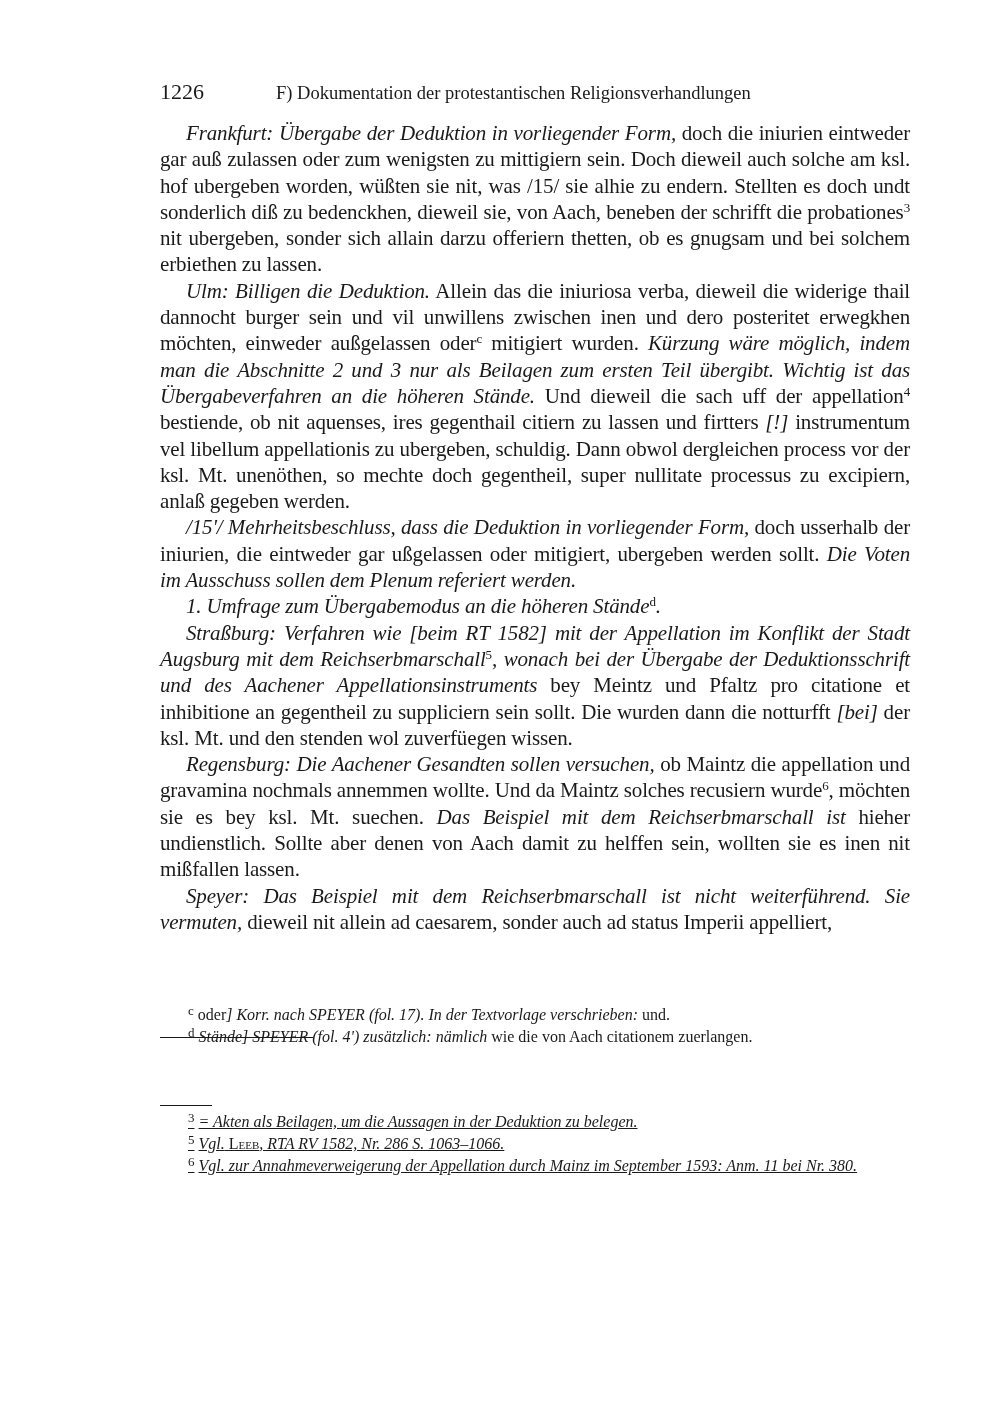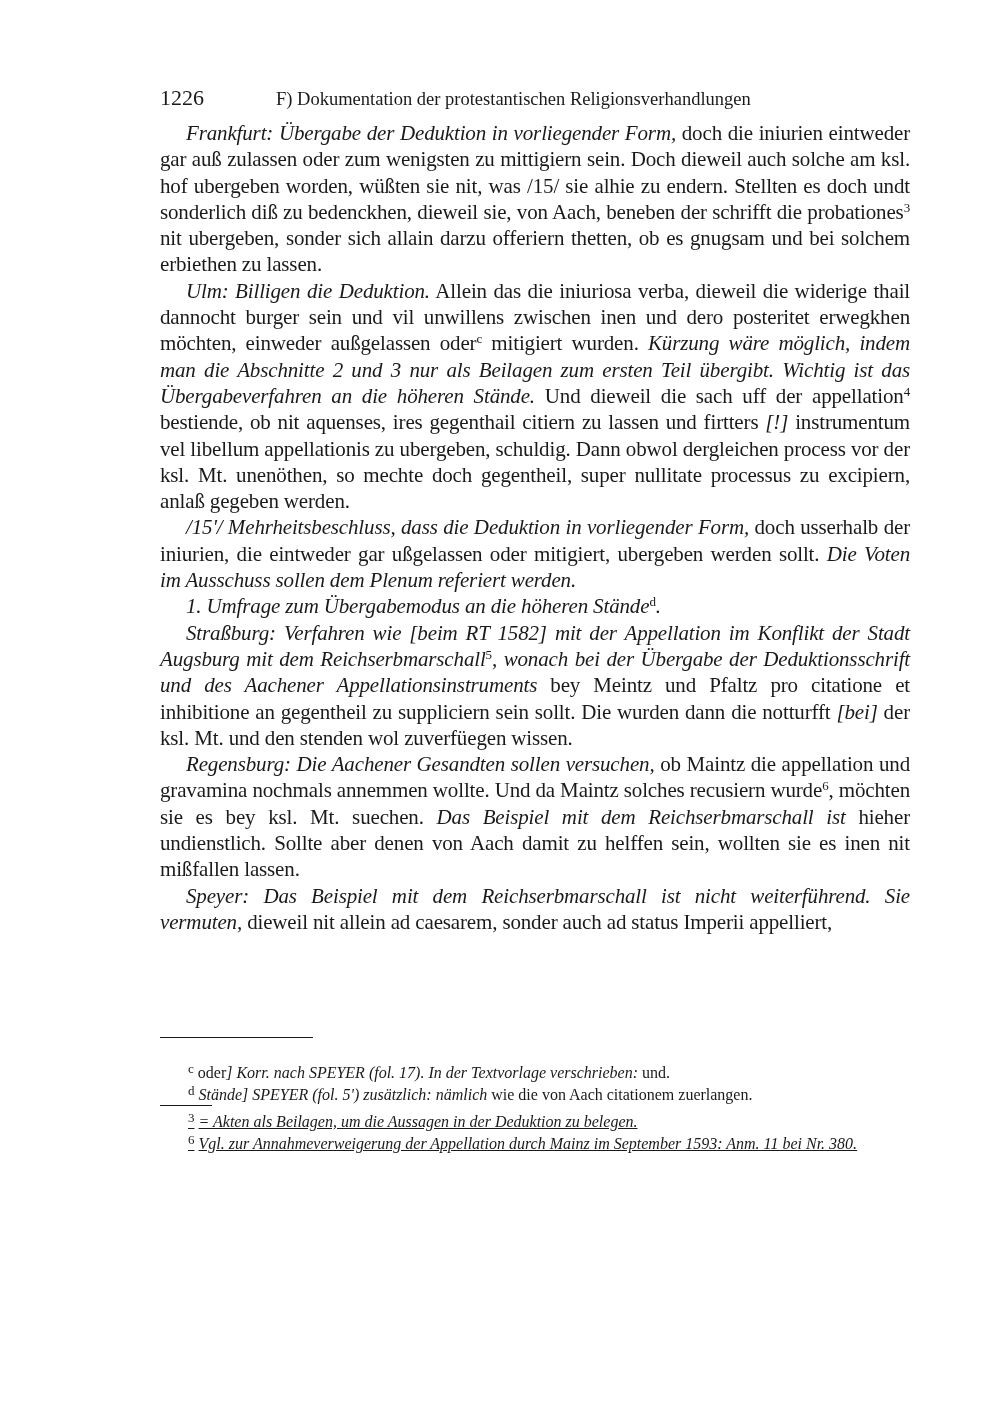--- a/index.html
+++ b/index.html
@@ -1,18 +1,18 @@
 <!DOCTYPE html>
 <html><head>
 <meta charset="utf-8">
 <style>
   html, body { margin:0; padding:0; background:#ffffff; }
   body { width:1004px; height:1418px; position:relative; overflow:hidden;
          font-family:"Liberation Serif","DejaVu Serif",serif; color:#1a1a1a; }
-  .header { position:absolute; left:160px; top:78px; width:752px; font-size:21px; line-height:40px; white-space:nowrap; }
+  .header { position:absolute; left:160px; top:78px; width:752px; font-size:21px; line-height:27px; white-space:nowrap; }
   .header .pageno { display:inline-block; width:116px; font-size:22px; }
   .header .running { font-size:18.5px; }
   .body { position:absolute; left:160px; top:120px; width:750px; font-size:21px; line-height:26.3px; text-align:justify; letter-spacing:-0.15px; }
   .body p { margin:0; text-indent:26px; }
   .body i { font-style:italic; }
   sup { font-size:13px; line-height:0; vertical-align:7px; }
   .rule { position:absolute; left:160px; height:1px; background:#1a1a1a; }
   .notes { position:absolute; left:160px; width:750px; font-size:16px; line-height:20px; text-align:justify; }
   .notes p { margin:0 0 2px 0; text-indent:28px; }
   .notes .mark { font-size:13px; vertical-align:5px; line-height:0; margin-right:4px; }
@@ -35,22 +35,23 @@
   <p><i>1. Umfrage zum Übergabemodus an die höheren Stände</i><sup>d</sup><i>.</i></p>
 
   <p><i>Straßburg: Verfahren wie [beim RT 1582] mit der Appellation im Konflikt der Stadt Augsburg mit dem Reichserbmarschall</i><sup>5</sup><i>, wonach bei der Übergabe der Deduktionsschrift und des Aachener Appellationsinstruments</i><span> bey Meintz und Pfaltz pro citatione et inhibitione an gegentheil zu suppliciern sein sollt. Die wurden dann die notturfft </span><i>[bei]</i><span> der ksl. Mt. und den stenden wol zuverfüegen wissen.</span></p>
 
   <p><i>Regensburg: Die Aachener Gesandten sollen versuchen,</i><span> ob Maintz die appellation und gravamina nochmals annemmen wollte. Und da Maintz solches recusiern wurde</span><sup>6</sup><span>, möchten sie es bey ksl. Mt. suechen. </span><i>Das Beispiel mit dem Reichserbmarschall ist</i><span> hieher undienstlich. Sollte aber denen von Aach damit zu helffen sein, wollten sie es inen nit mißfallen lassen.</span></p>
 
   <p><i>Speyer: Das Beispiel mit dem Reichserbmarschall ist nicht weiterführend. Sie vermuten,</i><span> dieweil nit allein ad caesarem, sonder auch ad status Imperii appelliert,</span></p>
 </div>
 
 <div class="rule" style="top:1037px;width:153px;"></div>
-<div class="notes" style="top:1063px;">
+<div class="notes" style="top:1005px;">
   <p><span class="mark">c</span><span>oder</span><i>] Korr. nach SPEYER (fol. 17). In der Textvorlage verschrieben:</i><span> und.</span></p>
-  <p><span class="mark">d</span><i>Stände] SPEYER (fol. 5') zusätzlich: nämlich</i><span> wie die von Aach citationem zuerlangen.</span></p>
+  <p><span class="mark">d</span><i>Stände] SPEYER (fol. 4') zusätzlich: nämlich</i><span> wie die von Aach citationem zuerlangen.</span></p>
 </div>
 
 <div class="rule" style="top:1105px;width:52px;"></div>
 <div class="notes" style="top:1112px;text-decoration:underline;">
   <p><span class="mark">3</span><i>= Akten als Beilagen, um die Aussagen in der Deduktion zu belegen.</i></p>
+  <p><span class="mark">5</span><i>Vgl.</i><span class="sc"> Leeb</span><i>, RTA RV 1582, Nr. 286 S. 1063–1066.</i></p>
   <p><span class="mark">6</span><i>Vgl. zur Annahmeverweigerung der Appellation durch Mainz im September 1593: Anm. 11 bei Nr. 380.</i></p>
 </div>
 
 </body></html>

